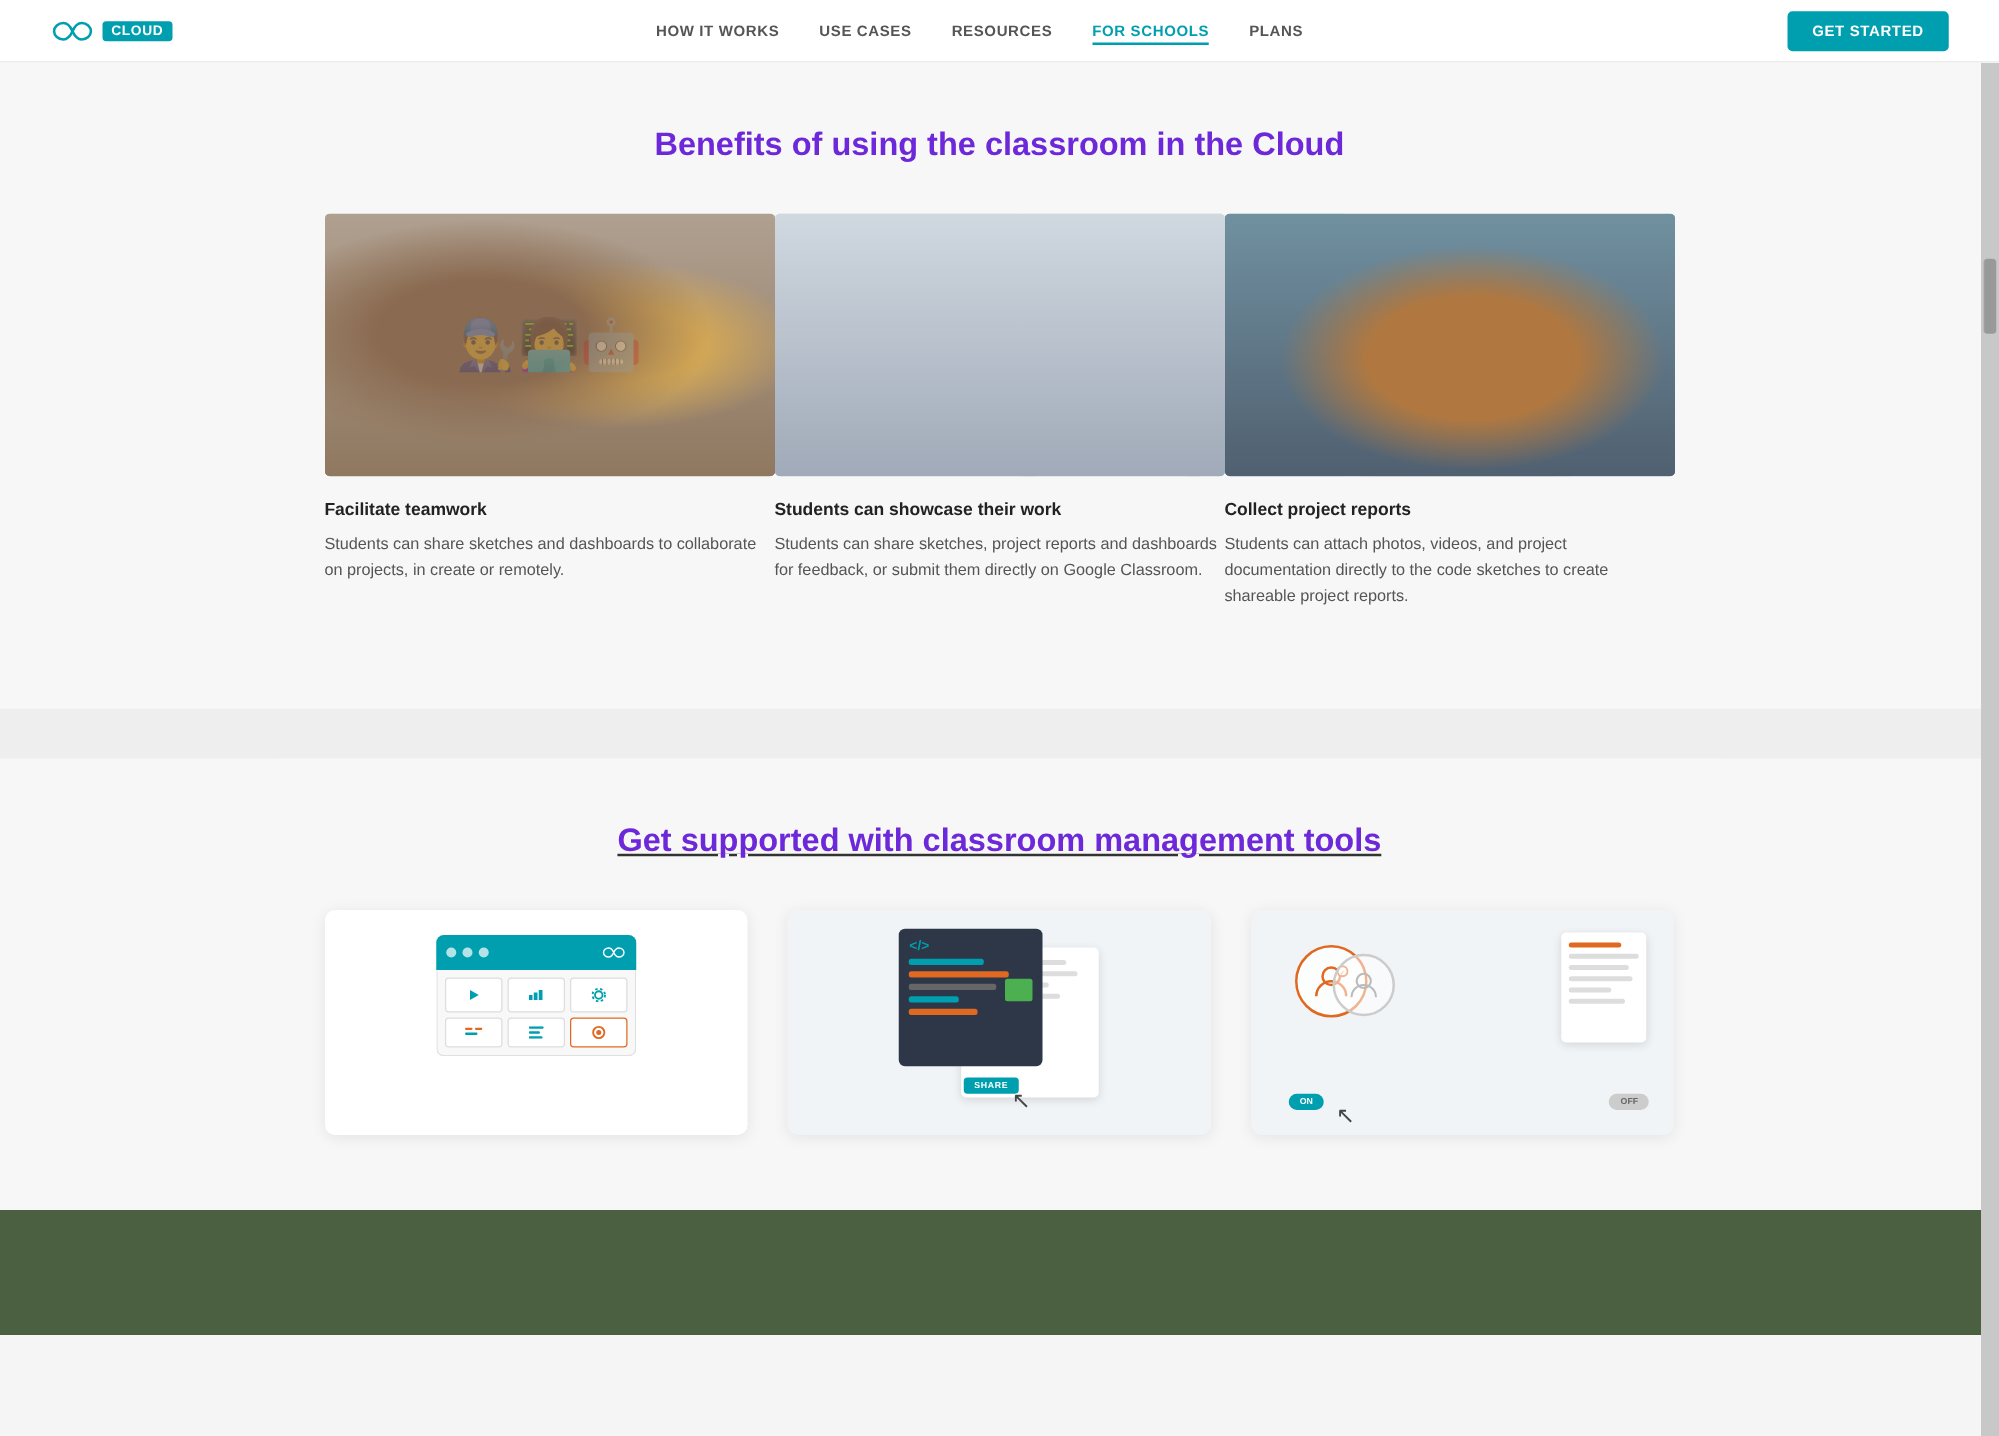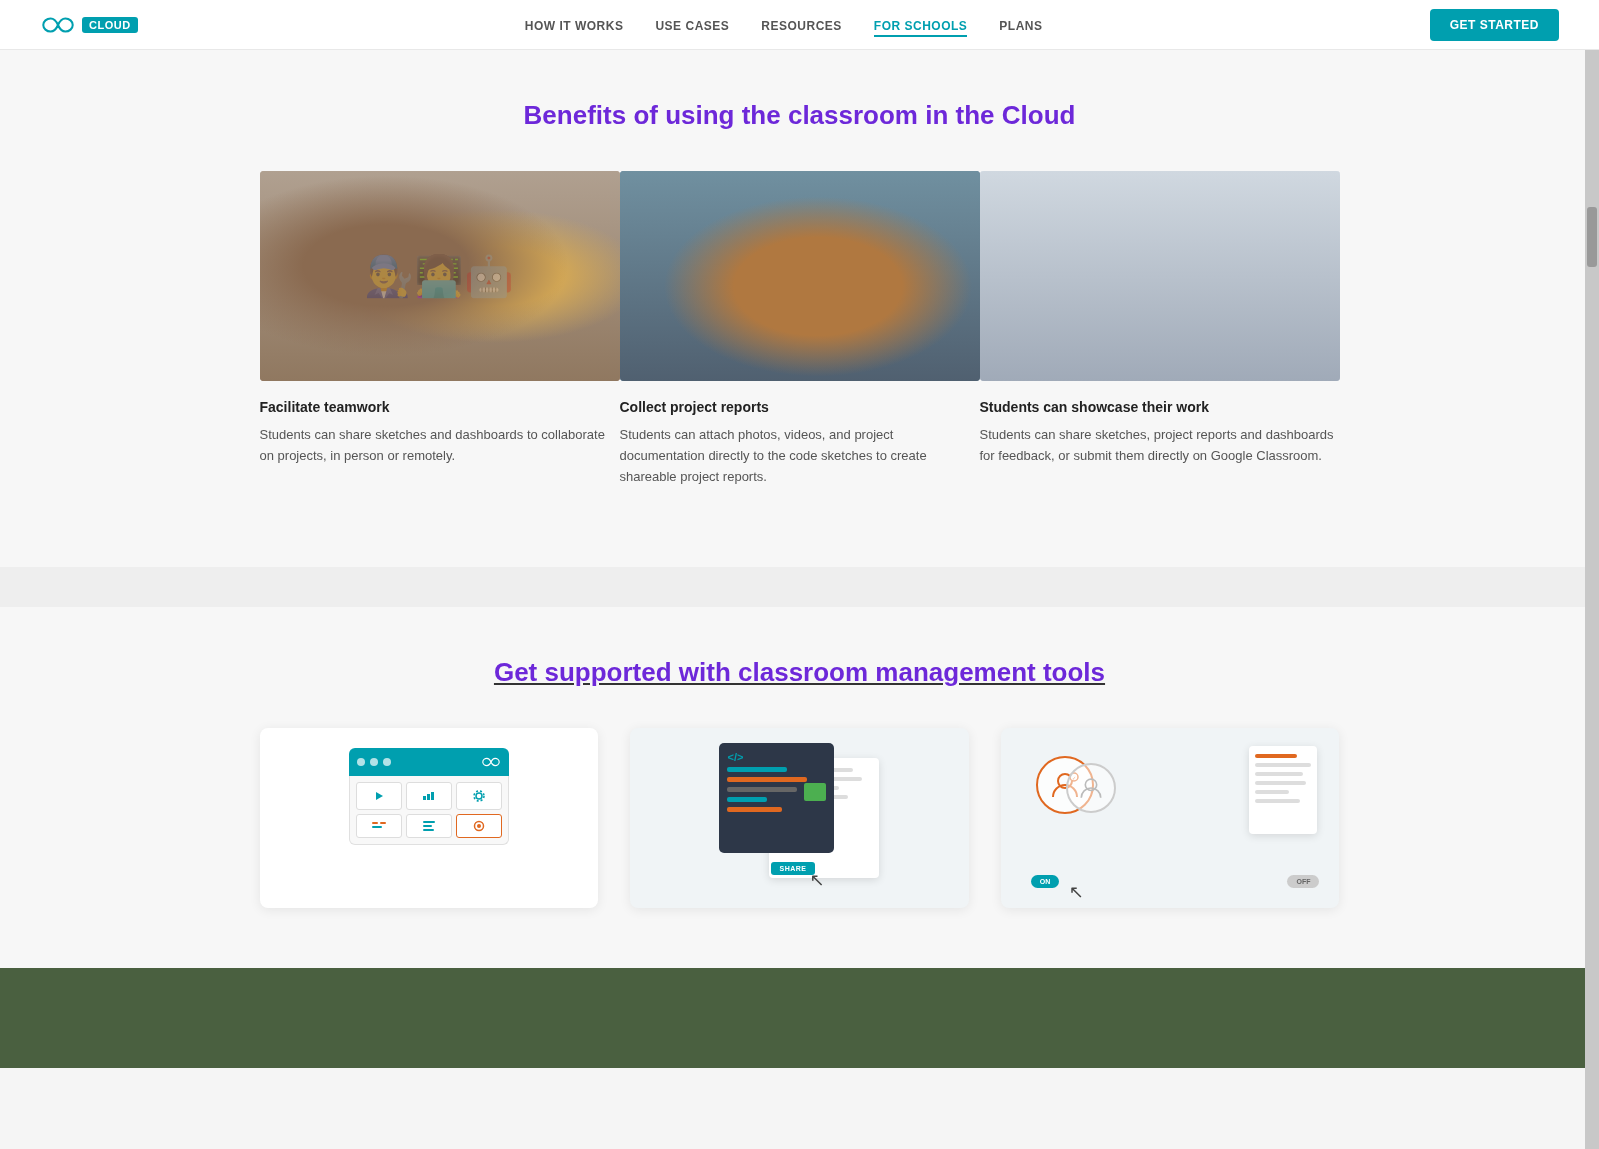--- a/index.html
+++ b/index.html
@@ -330,64 +330,21 @@
           <rect x="155" y="100" width="10" height="8" rx="2" fill="#404040"></rect>
           <rect x="175" y="100" width="10" height="8" rx="2" fill="#404040"></rect>
           <circle cx="160" cy="120" r="4" fill="#00cfcf"></circle>
           <circle cx="175" cy="120" r="4" fill="#ff6020"></circle>
 
           <ellipse cx="145" cy="130" rx="12" ry="8" fill="#b08060"></ellipse>
           <ellipse cx="190" cy="128" rx="12" ry="8" fill="#c8a070"></ellipse>
         </svg>
       </div>
       <h3>Facilitate teamwork</h3>
-      <p>Students can share sketches and dashboards to collaborate on projects, in person or remotely.</p>
-    </div>
-
-    <div class="benefit-card">
-      <div class="photo-block photo-project">
-        <svg width="100%" height="100%" viewBox="0 0 300 210" preserveAspectRatio="xMidYMid slice" xmlns="http://www.w3.org/2000/svg">
-
-          <rect width="300" height="210" fill="#6888a0"></rect>
-
-          <rect x="0" y="0" width="80" height="210" fill="#7898b0"></rect>
-          <rect x="0" y="40" width="80" height="4" fill="#5070880"></rect>
-          <rect x="0" y="80" width="80" height="4" fill="#507088"></rect>
-          <rect x="0" y="120" width="80" height="4" fill="#507088"></rect>
-
-          <rect x="5" y="20" width="12" height="20" rx="1" fill="#cc8844"></rect>
-          <rect x="19" y="22" width="10" height="18" rx="1" fill="#4488cc"></rect>
-          <rect x="31" y="18" width="14" height="22" rx="1" fill="#44cc88"></rect>
-          <rect x="5" y="58" width="12" height="22" rx="1" fill="#cc4444"></rect>
-          <rect x="19" y="60" width="10" height="20" rx="1" fill="#8844cc"></rect>
-
-          <circle cx="165" cy="55" r="28" fill="#c8a070"></circle>
-          <rect x="125" y="85" width="80" height="80" rx="8" fill="#c08840"></rect>
-          <rect x="105" y="100" width="25" height="45" rx="12" fill="#c08840"></rect>
-          <rect x="200" y="100" width="25" height="45" rx="12" fill="#c08840"></rect>
-
-          <path d="M138 45 Q165 20 192 45 Q185 35 165 30 Q145 35 138 45" fill="#3a2010"></path>
-
-          <rect x="90" y="150" width="140" height="60" fill="#808070" rx="2"></rect>
-
-          <rect x="110" y="120" width="100" height="65" rx="3" fill="#2a3848"></rect>
-          <rect x="115" y="125" width="90" height="55" rx="2" fill="#1a2838"></rect>
-
-          <rect x="120" y="133" width="40" height="4" rx="1" fill="#009FAF"></rect>
-          <rect x="120" y="141" width="60" height="4" rx="1" fill="#e06820"></rect>
-          <rect x="120" y="149" width="35" height="4" rx="1" fill="#888"></rect>
-          <rect x="120" y="157" width="50" height="4" rx="1" fill="#009FAF"></rect>
-
-          <rect x="100" y="180" width="120" height="20" rx="2" fill="#a0a090"></rect>
-
-          <circle cx="137" cy="72" r="3" fill="#d4a040"></circle>
-        </svg>
-      </div>
-      <h3>Collect project reports</h3>
-      <p>Students can attach photos, videos, and project documentation directly to the code sketches to create shareable project reports.</p>
+      <p>Students can share sketches and dashboards to collaborate on projects, in create or remotely.</p>
     </div>
 
     <div class="benefit-card">
       <div class="photo-block photo-showcase">
         <svg width="100%" height="100%" viewBox="0 0 300 210" preserveAspectRatio="xMidYMid slice" xmlns="http://www.w3.org/2000/svg">
 
           <rect width="300" height="210" fill="#d0d8e4"></rect>
 
           <rect x="0" y="0" width="300" height="60" fill="#e8eef4"></rect>
 
@@ -414,20 +371,63 @@
           <rect x="160" y="152" width="130" height="12" rx="2" fill="#909090"></rect>
           <rect x="165" y="164" width="8" height="40" fill="#808080"></rect>
           <rect x="275" y="164" width="8" height="40" fill="#808080"></rect>
 
           <rect x="170" y="138" width="35" height="15" rx="2" fill="#fff" opacity="0.8"></rect>
           <rect x="210" y="140" width="28" height="13" rx="2" fill="#fff" opacity="0.8"></rect>
         </svg>
       </div>
       <h3>Students can showcase their work</h3>
       <p>Students can share sketches, project reports and dashboards for feedback, or submit them directly on Google Classroom.</p>
+    </div>
+
+    <div class="benefit-card">
+      <div class="photo-block photo-project">
+        <svg width="100%" height="100%" viewBox="0 0 300 210" preserveAspectRatio="xMidYMid slice" xmlns="http://www.w3.org/2000/svg">
+
+          <rect width="300" height="210" fill="#6888a0"></rect>
+
+          <rect x="0" y="0" width="80" height="210" fill="#7898b0"></rect>
+          <rect x="0" y="40" width="80" height="4" fill="#5070880"></rect>
+          <rect x="0" y="80" width="80" height="4" fill="#507088"></rect>
+          <rect x="0" y="120" width="80" height="4" fill="#507088"></rect>
+
+          <rect x="5" y="20" width="12" height="20" rx="1" fill="#cc8844"></rect>
+          <rect x="19" y="22" width="10" height="18" rx="1" fill="#4488cc"></rect>
+          <rect x="31" y="18" width="14" height="22" rx="1" fill="#44cc88"></rect>
+          <rect x="5" y="58" width="12" height="22" rx="1" fill="#cc4444"></rect>
+          <rect x="19" y="60" width="10" height="20" rx="1" fill="#8844cc"></rect>
+
+          <circle cx="165" cy="55" r="28" fill="#c8a070"></circle>
+          <rect x="125" y="85" width="80" height="80" rx="8" fill="#c08840"></rect>
+          <rect x="105" y="100" width="25" height="45" rx="12" fill="#c08840"></rect>
+          <rect x="200" y="100" width="25" height="45" rx="12" fill="#c08840"></rect>
+
+          <path d="M138 45 Q165 20 192 45 Q185 35 165 30 Q145 35 138 45" fill="#3a2010"></path>
+
+          <rect x="90" y="150" width="140" height="60" fill="#808070" rx="2"></rect>
+
+          <rect x="110" y="120" width="100" height="65" rx="3" fill="#2a3848"></rect>
+          <rect x="115" y="125" width="90" height="55" rx="2" fill="#1a2838"></rect>
+
+          <rect x="120" y="133" width="40" height="4" rx="1" fill="#009FAF"></rect>
+          <rect x="120" y="141" width="60" height="4" rx="1" fill="#e06820"></rect>
+          <rect x="120" y="149" width="35" height="4" rx="1" fill="#888"></rect>
+          <rect x="120" y="157" width="50" height="4" rx="1" fill="#009FAF"></rect>
+
+          <rect x="100" y="180" width="120" height="20" rx="2" fill="#a0a090"></rect>
+
+          <circle cx="137" cy="72" r="3" fill="#d4a040"></circle>
+        </svg>
+      </div>
+      <h3>Collect project reports</h3>
+      <p>Students can attach photos, videos, and project documentation directly to the code sketches to create shareable project reports.</p>
     </div>
 
   </div>
 </div>
 </div>
 
 <div class="section-divider"></div>
 
 <div style="background:#f7f7f7;text-decoration:underline;">
 <div class="section-management">

